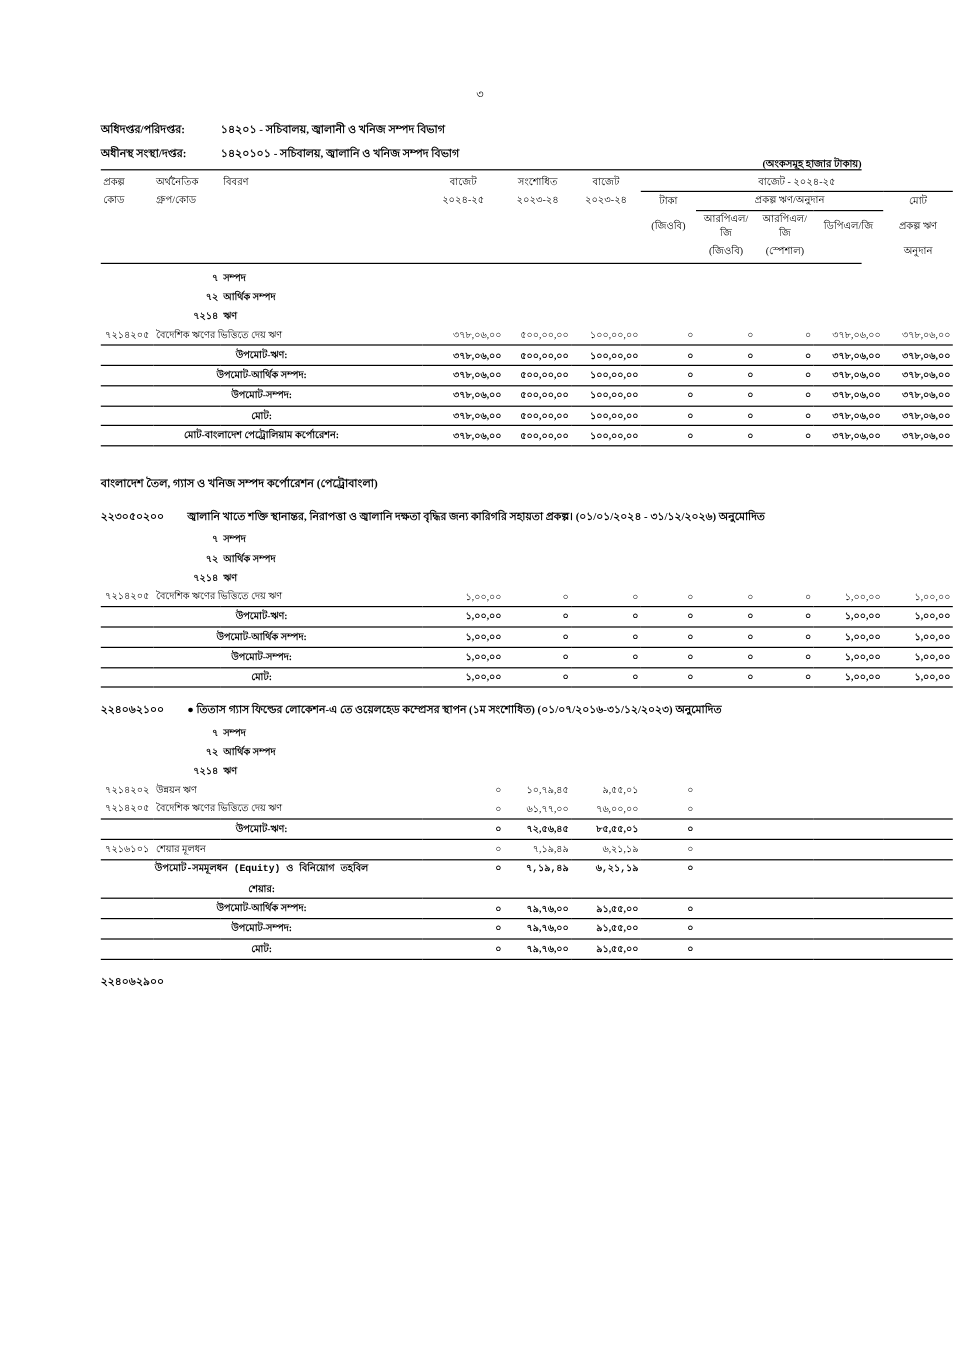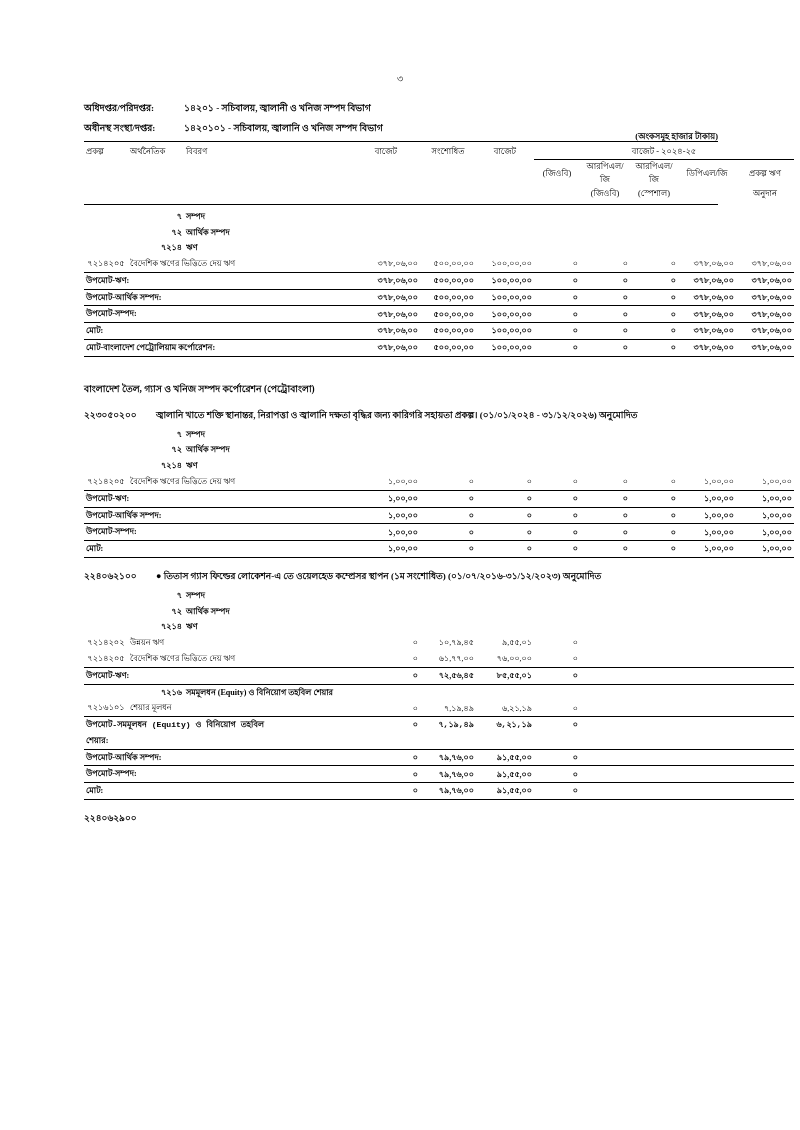--- a/index.html
+++ b/index.html
@@ -47,21 +47,21 @@
   }
   .hdr-table{width:100%;border-collapse:collapse;table-layout:fixed;font-size:8.3px;font-weight:normal;}
   .hdr-table td{padding:1px 2px;line-height:1.5;}
   .center{text-align:center;}
   .bold{font-weight:bold;}
   
   .brow td{font-size:8.1px;line-height:1.85;padding:0 2px;}
   .brow .num{text-align:right;font-size:8px;}
   .detail-code{font-size:7.6px;text-align:center;}
   .detail-desc{font-size:7.8px;margin-left:21px;}
-  .sub-label{text-align:left;font-weight:bold;font-size:8px;}
+  .sub-label{text-align:center;font-weight:bold;font-size:8px;}
   .sum-row td{border-top:0.9px solid #000;border-bottom:0.9px solid #000;font-weight:bold;}
   .sum-row td.num{font-weight:bold;}
   .sec-title{
     font-size:9.3px;font-weight:bold;margin:26px 0 0 0;
     line-height:1.5;
   }
   .proj-row{
     display:flex;margin-top:12px;font-size:9px;font-weight:bold;line-height:1.55;
   }
   .proj-code{flex:0 0 72px;}
@@ -122,20 +122,31 @@
             <tr>
           <td>প্রকল্প</td>
           <td>অর্থনৈতিক</td>
           <td>বিবরণ</td>
           <td class="center">বাজেট</td>
           <td class="center">সংশোধিত</td>
           <td class="center">বাজেট</td>
           <td class="center" colspan="5" style="border-bottom:0.9px solid #000;">বাজেট - ২০২৪-২৫</td>
         </tr>
         <tr>
+          <td>কোড</td>
+          <td>গ্রুপ/কোড</td>
+          <td></td>
+          <td class="center">২০২৪-২৫</td>
+          <td class="center">২০২৩-২৪</td>
+          <td class="center">২০২৩-২৪</td>
+          <td class="center">টাকা</td>
+          <td class="center" colspan="3" style="border-bottom:0.9px solid #000;">প্রকল্প ঋণ/অনুদান</td>
+          <td class="center">মোট</td>
+        </tr>
+        <tr>
           <td></td>
               <td></td>
               <td></td>
           <td></td>
               <td></td>
               <td></td>
           <td class="center">(জিওবি)</td>
           <td class="center">আরপিএল/জি</td>
           <td class="center">আরপিএল/জি</td>
           <td class="center">ডিপিএল/জি</td>
@@ -428,25 +439,20 @@
         <td colspan="3" class="sub-label">উপমোট-ঋণ:</td>
         <td class="num">০</td>
         <td class="num">৭২,৫৬,৪৫</td>
         <td class="num">৮৫,৫৫,০১</td>
         <td class="num">০</td>
         <td class="num"></td>
             <td class="num"></td>
         <td class="num"></td>
             <td class="num"></td>
       </tr>
-      <tr>
-        <td></td>
-        <td class="grp-code">৭২১৬</td>
-        <td colspan="9" class="grp-name">সমমূলধন (Equity) ও বিনিয়োগ তহবিল শেয়ার</td>
-      </tr>
       <tr class="brow">
         <td class="detail-code">৭২১৬১০১</td>
         <td colspan="2" class="detail-desc">শেয়ার মূলধন</td>
         <td class="num">০</td>
         <td class="num">৭,১৯,৪৯</td>
         <td class="num">৬,২১,১৯</td>
         <td class="num">০</td>
         <td class="num"></td>
             <td class="num"></td>
         <td class="num"></td>

